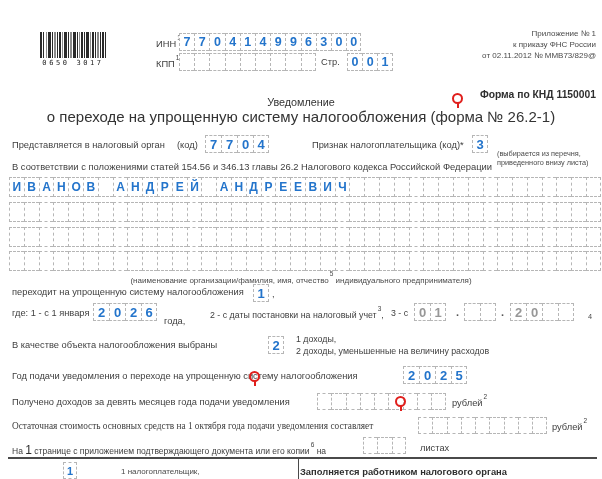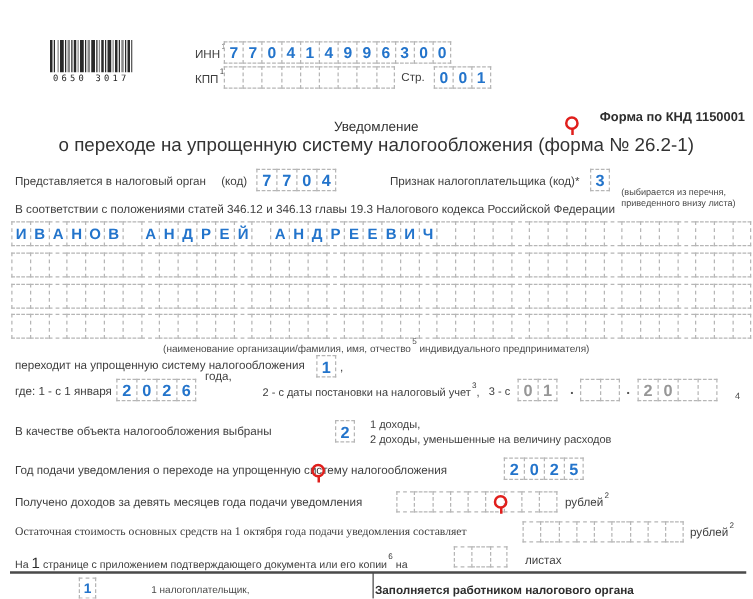--- a/index.html
+++ b/index.html
@@ -99,20 +99,25 @@
       <div class="cell c-std"></div>
     </div>
 
   <div class="abs lbl" style="left:321px;top:57px;">Стр.</div>
   <div class="cells" style="left:347px;top:53px;">
       <div class="cell c-std">0</div>
       <div class="cell c-std">0</div>
       <div class="cell c-std">1</div>
     </div>
 
+  <div class="abs rightblock" style="right:6px;top:28px;">
+    <div>Приложение № 1</div>
+    <div>к приказу ФНС России</div>
+    <div>от 02.11.2012 № ММВ73/829@</div>
+  </div>
   <div class="abs bold" style="right:6px;top:89px;font-size:10.3px;color:#2e2e2e;">Форма по КНД 1150001</div>
 
   <div class="abs titleline" style="top:96px;">Уведомление</div>
   <div class="abs titleline" style="top:108px;font-size:15px;">о переходе на упрощенную систему налогообложения (форма № 26.2-1)</div>
 
   <div class="abs lbl" style="left:12px;top:140px;">Представляется в налоговый орган</div>
   <div class="abs lbl" style="left:177px;top:140px;">(код)</div>
   <div class="cells" style="left:205px;top:135px;">
       <div class="cell c-val">7</div>
       <div class="cell c-val">7</div>
@@ -120,21 +125,21 @@
       <div class="cell c-val">4</div>
     </div>
 
   <div class="abs lbl" style="left:312px;top:140px;"><span>Признак налогоплательщика</span> <span>(код)*</span></div>
   <div class="cells" style="left:472px;top:135px;">
       <div class="cell c-val">3</div>
     </div>
   <div class="abs tiny" style="left:497px;top:136px;">(выбирается из перечня,</div>
   <div class="abs tiny" style="left:497px;top:145px;">приведенного внизу листа)</div>
 
-  <div class="abs lbl" style="left:12px;top:161px;font-size:9.4px;">В соответствии с положениями статей 346.12 и 346.13 главы 19.3 Налогового кодекса Российской Федерации</div>
+  <div class="abs lbl" style="left:12px;top:161px;font-size:9.4px;">В соответствии с положениями статей 154.56 и 346.13 главы 26.2 Налогового кодекса Российской Федерации</div>
 
   <div class="cells" style="left:9px;top:177px;">
       <div class="cell c-name">И</div>
       <div class="cell c-name">В</div>
       <div class="cell c-name">А</div>
       <div class="cell c-name">Н</div>
       <div class="cell c-name">О</div>
       <div class="cell c-name">В</div>
       <div class="cell c-name"></div>
       <div class="cell c-name">А</div>
@@ -307,21 +312,21 @@
     </div>
   <div class="abs lbl" style="left:272px;top:289px;">,</div>
 
   <div class="abs lbl" style="left:12px;top:308px;">где: 1 - с 1 января</div>
   <div class="cells" style="left:93px;top:303px;">
       <div class="cell c-val">2</div>
       <div class="cell c-val">0</div>
       <div class="cell c-val">2</div>
       <div class="cell c-val">6</div>
     </div>
-  <div class="abs lbl" style="left:164px;top:296px;">года,</div>
+  <div class="abs lbl" style="left:164px;top:316px;">года,</div>
   <div class="abs small" style="left:210px;top:308px;"><span>2 - с даты постановки на налоговый учет</span><sup class="fsup">3</sup><span>,</span></div>
   <div class="abs small" style="left:391px;top:308px;">3 - с</div>
   <div class="cells graycells" style="left:414px;top:303px;">
       <div class="cell c-val">0</div>
       <div class="cell c-val">1</div>
     </div>
   <div class="abs dotsep" style="left:456px;top:306px;">.</div>
   <div class="cells" style="left:464px;top:303px;">
       <div class="cell c-val"></div>
       <div class="cell c-val"></div>

